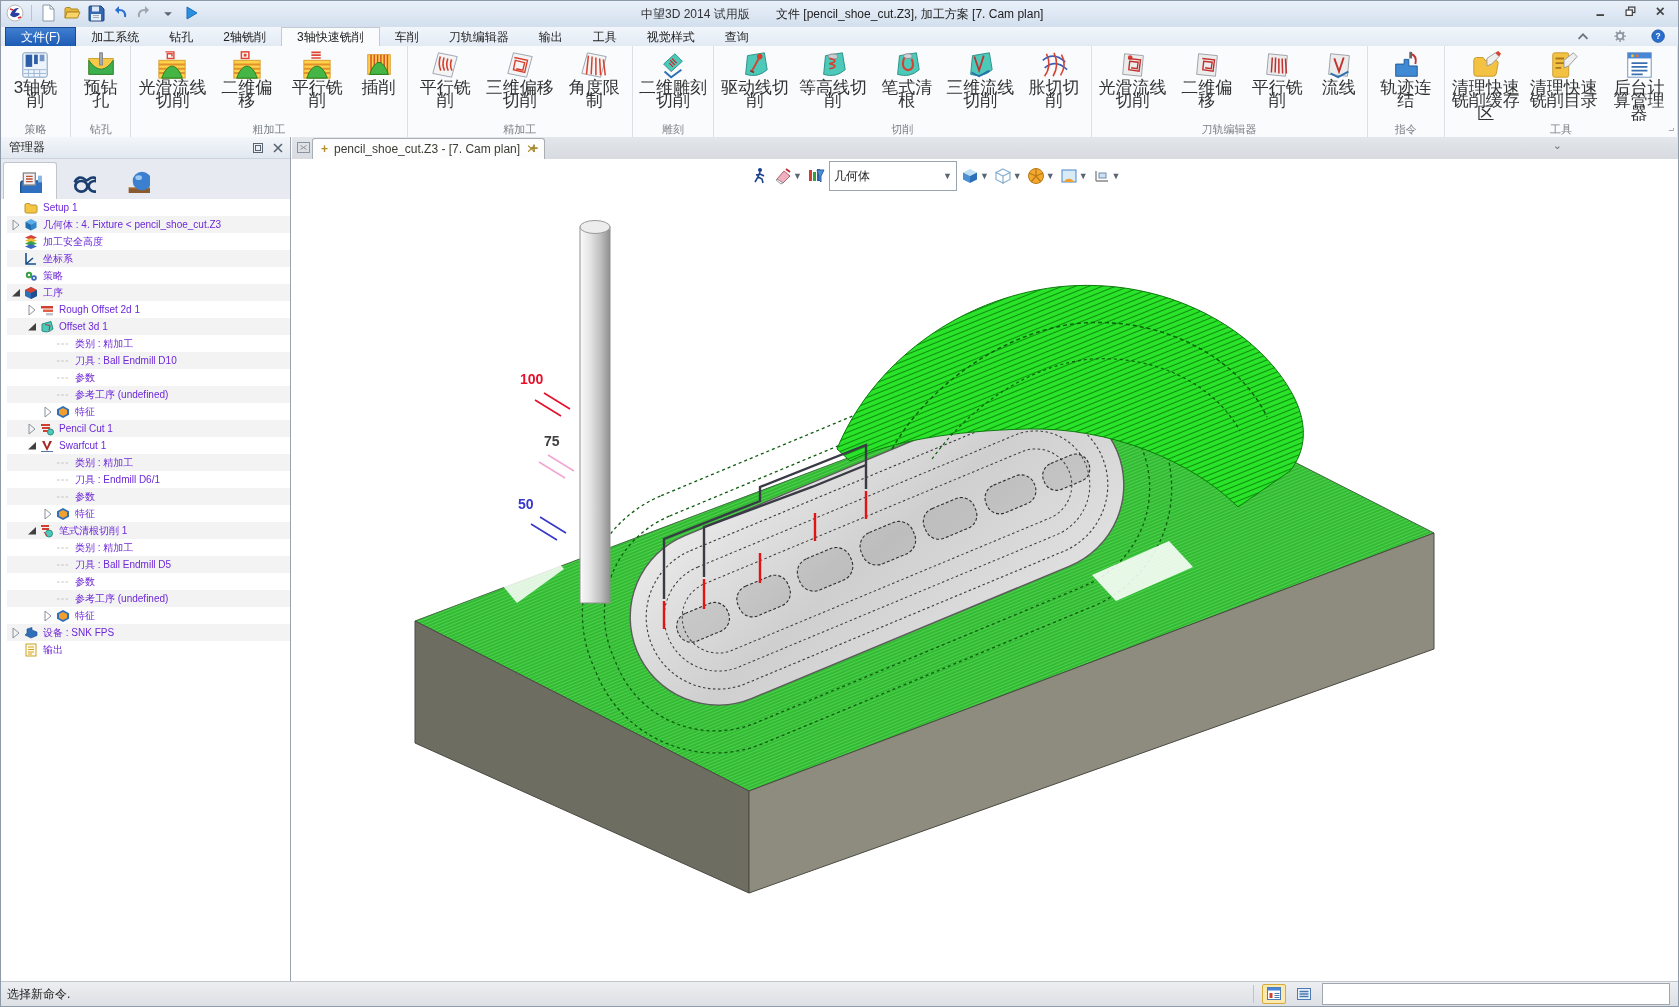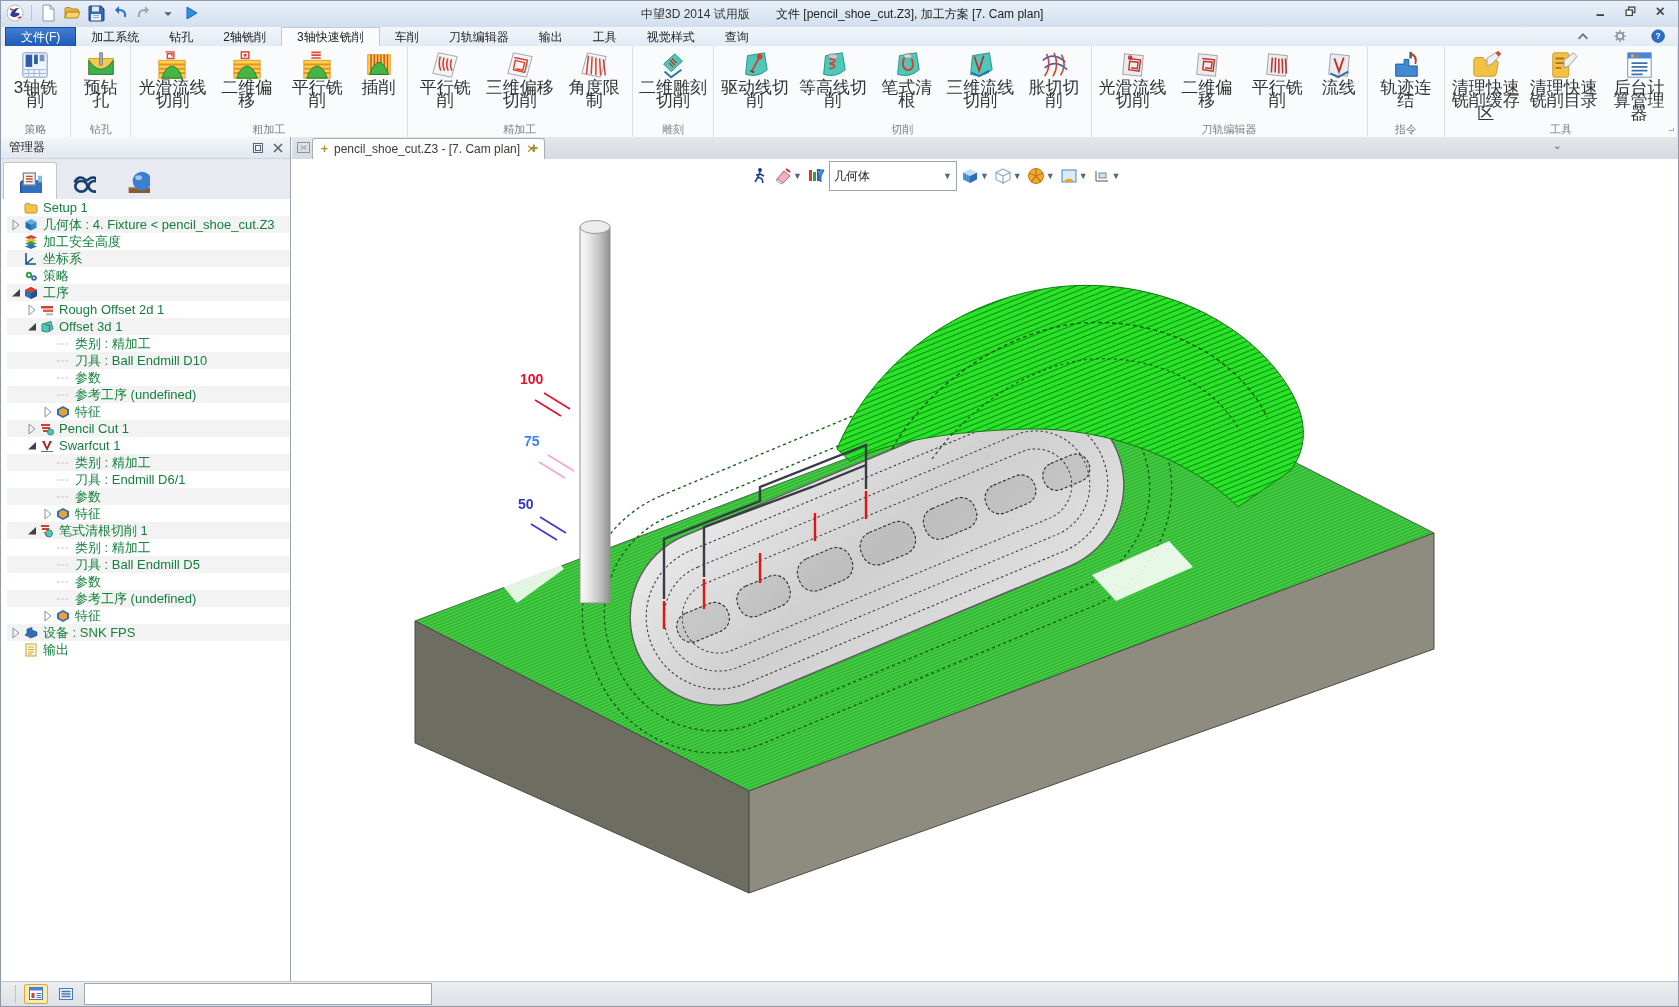--- a/index.html
+++ b/index.html
@@ -44,21 +44,21 @@
   .mgr-title{flex:1;color:#222;}
   .mgr-hbtn{width:16px;height:16px;display:flex;align-items:center;justify-content:center;margin-left:4px;}
   .mgr-tabs{height:40px;background:#e7ebf1;border-bottom:1px solid #c8ced6;display:flex;align-items:flex-end;padding-left:2px;}
   .mgr-tab{width:52px;height:36px;display:flex;align-items:center;justify-content:center;border:1px solid transparent;border-bottom:none;}
   .mgr-tab.active{background:#fff;border-color:#c0c6ce;border-radius:3px 3px 0 0;}
   .tree{position:absolute;top:62px;left:0;right:0;bottom:0;overflow:hidden;background:#fff;padding-left:6px;}
   .trow{height:17px;display:flex;align-items:center;white-space:nowrap;}
   .trow.alt{background:#f3f3f3;}
   .texp{width:14px;height:14px;flex:0 0 14px;display:flex;align-items:center;justify-content:center;}
   .ticon{width:16px;height:14px;flex:0 0 16px;display:flex;align-items:center;justify-content:center;margin-right:4px;}
-  .tlabel{font-size:13px;color:#15803d;}
+  .tlabel{font-size:10px;color:#6d28d9;}
   
   .work{position:absolute;left:291px;top:0;right:0;bottom:0;}
   .doctabs{position:absolute;left:0;top:0;right:0;height:22px;background:linear-gradient(#e3e6ea,#d7dbe0);
     border-bottom:1px solid #aab0b8;}
   .dt-closeall{position:absolute;left:4px;top:3px;}
   .doctab{position:absolute;left:20px;top:1px;height:20px;background:#fdfdfd;border:1px solid #a8aeb6;border-bottom:none;
     border-radius:3px 3px 0 0;display:flex;align-items:center;padding:0 8px;gap:6px;}
   .doctab .gold{color:#b08f2a;font-weight:bold;}
   .doctab .dlabel{color:#3c3c34;}
   .dt-new{position:absolute;left:238px;top:3px;color:#a08a3a;font-weight:bold;font-size:14px;}
@@ -911,21 +911,21 @@
           <span class="vtb">
             <svg width="18" height="18" viewBox="0 0 18 18">
               <path d="M3 14h12M3 14V4" stroke="#888" stroke-width="1.4"></path>
               <rect x="6" y="6" width="7" height="5" fill="#cfe0f0" stroke="#6a8fb0"></rect>
             </svg>
             <span class="vdd">▼</span>
           </span>
         </div>
       <div id="dims">
           <span class="dimlabel" style="color: rgb(232, 16, 44); left: 228px; top: 212px;">100</span>
-          <span class="dimlabel" style="color: #3b82f6; left: 232px; top: 274px;">75</span>
+          <span class="dimlabel" style="color: #404040; left: 252px; top: 274px;">75</span>
           <span class="dimlabel" style="color: rgb(56, 56, 204); left: 226px; top: 337px;">50</span>
         </div>
 
       <svg class="scene" width="1388" height="824" viewBox="0 0 1388 824">
         <defs>
           <pattern id="hg" width="6" height="6" patternUnits="userSpaceOnUse" patternTransform="rotate(-22)">
             <rect width="6" height="6" fill="#4ed24e"></rect>
             <path d="M0 1H6M0 4H6" stroke="#17a017" stroke-width="1"></path>
           </pattern>
           <pattern id="hg2" width="5" height="5" patternUnits="userSpaceOnUse" patternTransform="rotate(-22)">
@@ -990,20 +990,21 @@
         </g>
 
         <rect x="288" y="68" width="30" height="376" fill="url(#cyl)" stroke="#8f8f8f"></rect>
         <ellipse cx="303" cy="68" rx="15" ry="6.5" fill="#ededed" stroke="#9a9a9a"></ellipse>
       </svg>
     </div>
   </section>
 </div>
 
 <div class="statusbar">
+  <span class="sb-msg">选择新命令.</span>
   <span class="sb-sep"></span>
   <span class="sb-btn hl">
       <svg width="17" height="16">
         <rect x="1.5" y="1.5" width="13" height="12" fill="#fff" stroke="#4a7ab0"></rect>
         <rect x="1.5" y="1.5" width="13" height="3" fill="#4a86d8"></rect>
         <rect x="3.5" y="7" width="3" height="5" fill="#d04030"></rect>
         <path d="M8.5 7.5h5M8.5 9.5h5M8.5 11.5h5" stroke="#4a7ab0"></path>
       </svg>
     </span>
   <span class="sb-btn">

